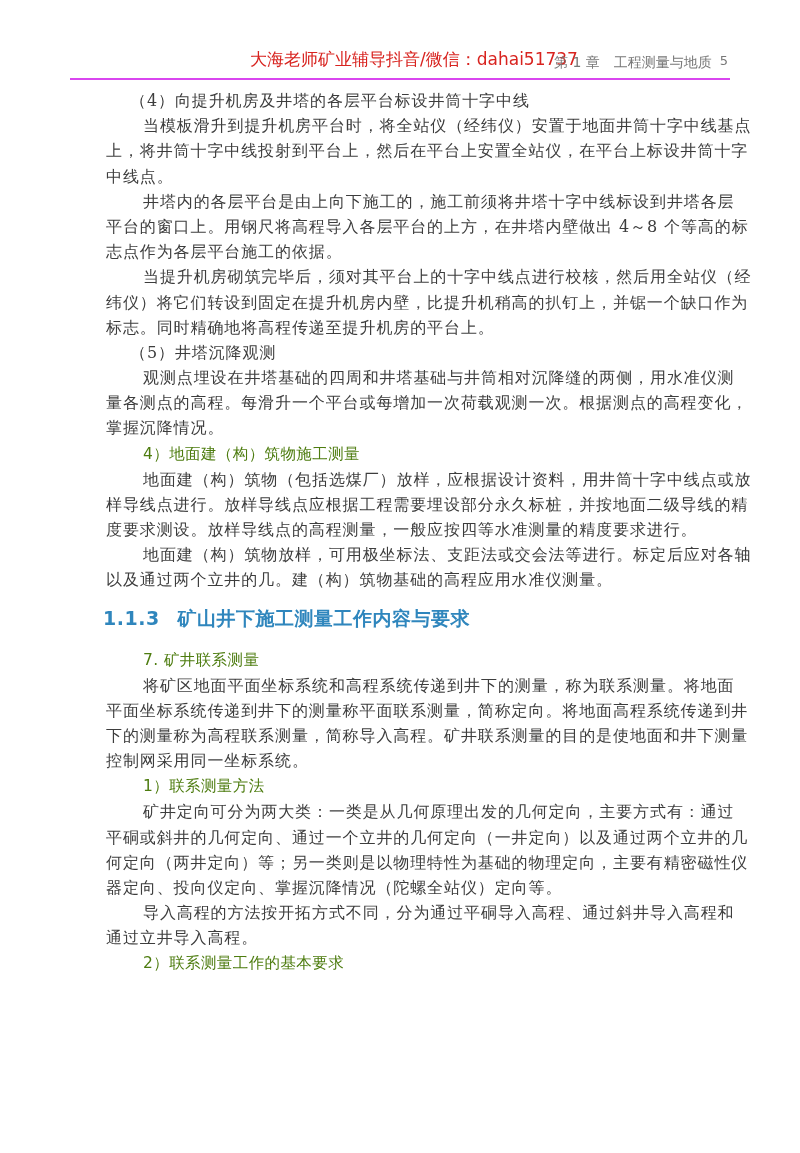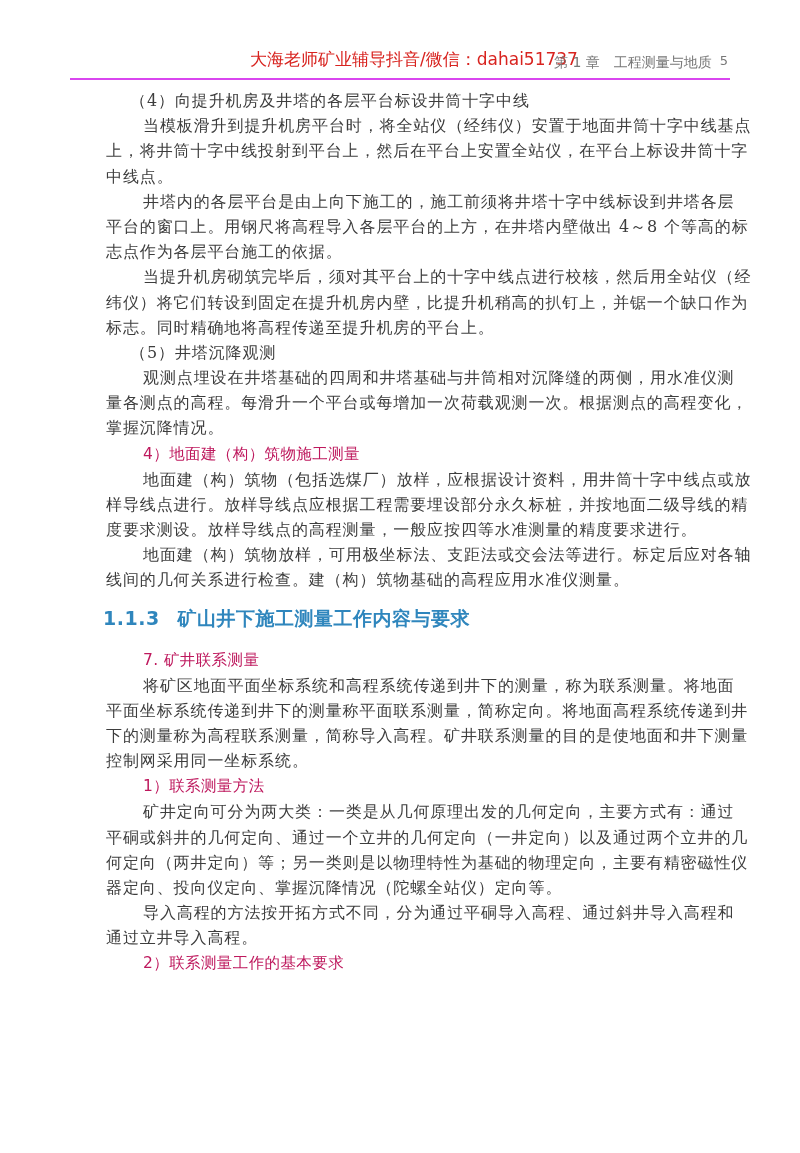--- a/index.html
+++ b/index.html
@@ -31,21 +31,21 @@
     position: absolute; left: 106px; top: 88px; width: 622px;
   }
   .line {
     font-size: 16px; line-height: 25.2px; height: 25.2px; white-space: nowrap;
     letter-spacing: 0.9px; text-align: justify; overflow: visible;
   }
   .ind { padding-left: 37px; }
   .sub-ind { padding-left: 24px; }
   .h-blue {
     font-family: "DejaVu Sans", "Liberation Sans", sans-serif;
-    color: #be185d; font-size: 15.5px; line-height: 26px; height: 26px; padding-left: 37px; letter-spacing: 0.4px;
+    color: #4d7c0f; font-size: 15.5px; line-height: 26px; height: 26px; padding-left: 37px; letter-spacing: 0.4px;
   }
   .h-main {
     font-family: "DejaVu Sans", "Liberation Sans", sans-serif;
     color: #2f86bd; font-size: 19px; font-weight: bold; line-height: 34px; height: 34px;
     margin-left: -3px; margin-top: 8px; margin-bottom: 12px; letter-spacing: 0.5px;
   }
   .h-main .num { margin-right: 18px; }
 </style>
 </head>
 <body>
@@ -88,21 +88,21 @@
     <div>
       <div class="h-blue">4）地面建（构）筑物施工测量</div>
     </div>
     <div>
       <div class="line ind">地面建（构）筑物（包括选煤厂）放样，应根据设计资料，用井筒十字中线点或放</div>
       <div class="line">样导线点进行。放样导线点应根据工程需要埋设部分永久标桩，并按地面二级导线的精</div>
       <div class="line">度要求测设。放样导线点的高程测量，一般应按四等水准测量的精度要求进行。</div>
     </div>
     <div>
       <div class="line ind">地面建（构）筑物放样，可用极坐标法、支距法或交会法等进行。标定后应对各轴</div>
-      <div class="line">线间的几何关系进行检查。建（构）筑物基础的高程应用水准仪测量。</div>
+      <div class="line">以及通过两个立井的几。建（构）筑物基础的高程应用水准仪测量。</div>
     </div>
     <div>
       <div class="h-main"><span class="num">1.1.3</span><span>矿山井下施工测量工作内容与要求</span></div>
     </div>
     <div>
       <div class="h-blue">7. 矿井联系测量</div>
     </div>
     <div>
       <div class="line ind">将矿区地面平面坐标系统和高程系统传递到井下的测量，称为联系测量。将地面</div>
       <div class="line">平面坐标系统传递到井下的测量称平面联系测量，简称定向。将地面高程系统传递到井</div>

